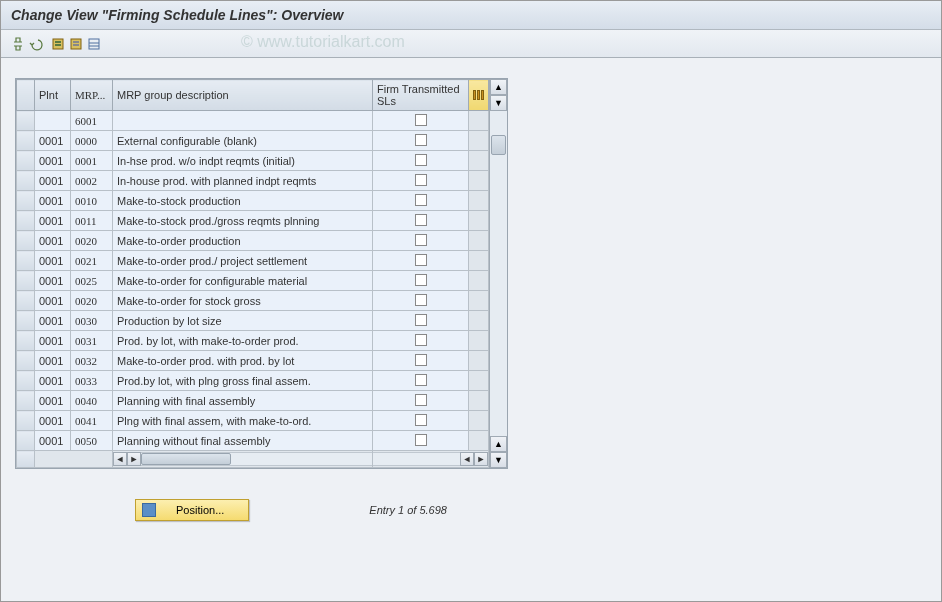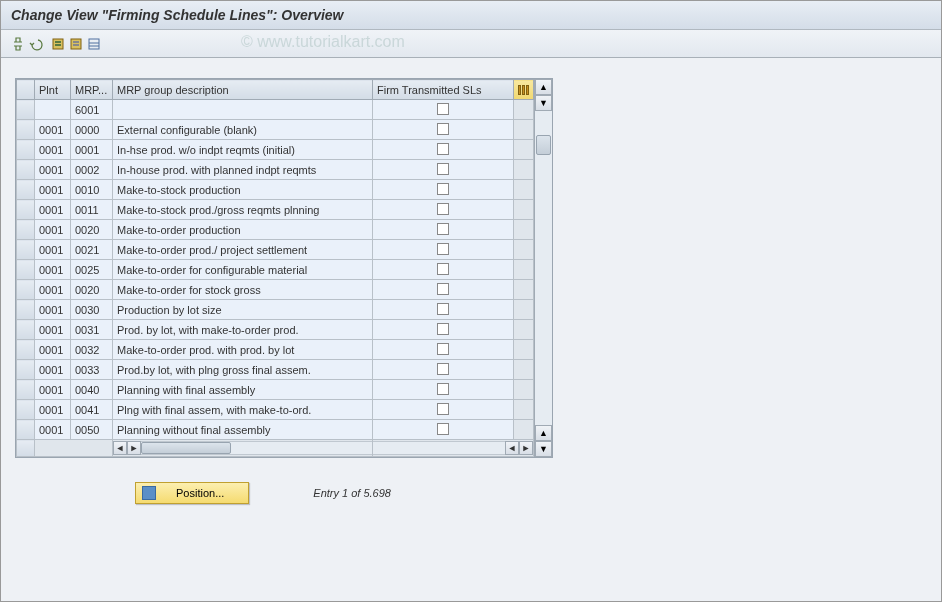--- a/index.html
+++ b/index.html
@@ -79,23 +79,23 @@
       background: #eaf1fa;
       height: 20px;
       font-size: 11px;
       color: #333;
     }
     .row-selector {
       background: linear-gradient(#e6ecf3, #d3dce6) !important;
       width: 18px;
     }
     .col-plnt { width: 36px; }
-    .col-mrp { width: 42px; }
+    .col-mrp { width: 42px; font-family: Liberation Serif, serif; }
     .col-desc { width: 260px; }
-    .col-firm { width: 141px; text-align: center; }
+    .col-firm { width: 96px; text-align: center; }
     .col-settings { width: 18px; background: linear-gradient(#f8e8a0,#f0d870) !important; }
     .chk-cell { text-align: center; }
     .chk {
       width: 12px; height: 12px;
       border: 1px solid #888;
       background: #fff;
       display: inline-block;
     }
     .vscroll {
       width: 18px;
@@ -141,24 +141,24 @@
       flex: 1; height: 14px; background: #e6ecf2;
       border-top:1px solid #c0c8d0; border-bottom:1px solid #c0c8d0;
       position: relative;
     }
     .hscroll .thumb {
       position:absolute; left:0; top:0; bottom:0; width:90px;
       background: linear-gradient(#dce4ec,#c4ced8);
       border:1px solid #98a4b0; border-radius:2px;
     }
     .bottom-row {
-      margin-top: 24px;
+      margin-top: 30px;
       display: flex;
       align-items: center;
-      gap: 64px;
+      gap: 120px;
       padding-left: 120px;
     }
     .position-btn {
       background: linear-gradient(#fcefb0, #f5db70);
       border: 1px solid #c0a030;
       padding: 3px 24px 3px 6px;
       font-size: 11px;
       display: flex;
       align-items: center;
       gap: 20px;

